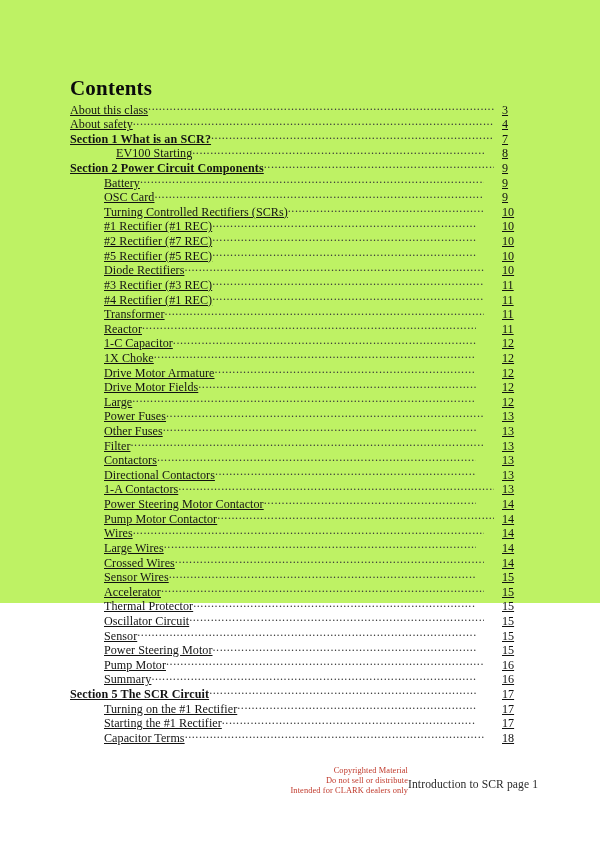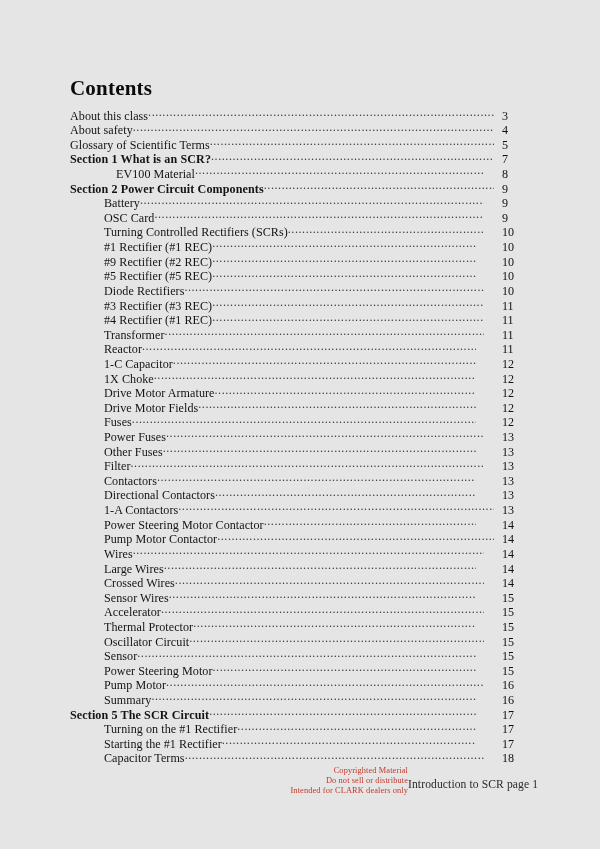--- a/index.html
+++ b/index.html
@@ -15,42 +15,43 @@
     overflow: hidden;
     font-family: "Liberation Serif", "DejaVu Serif", serif;
     color: #111111;
     -webkit-font-smoothing: antialiased;
   }
 
   .page {
     position: absolute;
     left: 0; top: 0;
     width: 600px;
-    height: 849px;
-    background: #e5e5e5;
+    height: 603px;
+    background: #bef264;
   }
 
   
   .page-title {
     position: absolute;
     left: 70px;
     top: 76px;
     font-size: 21px;
     font-weight: bold;
     letter-spacing: 0.2px;
     color: #0b0b0b;
     white-space: nowrap;
   }
 
   
   .toc {
     position: absolute;
     left: 70px;
-    top: 105px;
+    top: 99px;
     width: 468px;
+    text-decoration: underline;
   }
 
   .toc-row {
     display: flex;
     align-items: baseline;
     height: 14.62px;
     font-size: 12.1px;
     line-height: 14.62px;
     color: #141414;
     white-space: nowrap;
@@ -141,32 +142,27 @@
       <div class="toc-row lvl0">
         <span class="toc-label">About this class</span>
         <span class="toc-leader"></span>
         <span class="toc-page">3</span>
       </div>
       <div class="toc-row lvl0">
         <span class="toc-label">About safety</span>
         <span class="toc-leader"></span>
         <span class="toc-page">4</span>
       </div>
-      <div class="toc-row lvl0">
-        <span class="toc-label">Glossary of Scientific Terms</span>
-        <span class="toc-leader"></span>
-        <span class="toc-page">5</span>
-      </div>
       <div class="toc-row lvl0 section">
         <span class="toc-label">Section 1  What is an SCR?</span>
         <span class="toc-leader"></span>
         <span class="toc-page">7</span>
       </div>
       <div class="toc-row lvl2 trim-sm">
-        <span class="toc-label">EV100 Material</span>
+        <span class="toc-label">EV100 Starting</span>
         <span class="toc-leader"></span>
         <span class="toc-page">8</span>
       </div>
       <div class="toc-row lvl0 section">
         <span class="toc-label">Section 2  Power Circuit Components</span>
         <span class="toc-leader"></span>
         <span class="toc-page">9</span>
       </div>
       <div class="toc-row lvl1 trim-sm">
         <span class="toc-label">Battery</span>
@@ -182,21 +178,21 @@
         <span class="toc-label">Turning Controlled Rectifiers (SCRs)</span>
         <span class="toc-leader"></span>
         <span class="toc-page">10</span>
       </div>
       <div class="toc-row lvl1 trim-md">
         <span class="toc-label">#1 Rectifier (#1 REC) </span>
         <span class="toc-leader"></span>
         <span class="toc-page">10</span>
       </div>
       <div class="toc-row lvl1 trim-md">
-        <span class="toc-label">#9 Rectifier (#2 REC) </span>
+        <span class="toc-label">#2 Rectifier (#7 REC) </span>
         <span class="toc-leader"></span>
         <span class="toc-page">10</span>
       </div>
       <div class="toc-row lvl1 trim-md">
         <span class="toc-label">#5 Rectifier (#5 REC) </span>
         <span class="toc-leader"></span>
         <span class="toc-page">10</span>
       </div>
       <div class="toc-row lvl1 trim-sm">
         <span class="toc-label">Diode Rectifiers</span>
@@ -237,21 +233,21 @@
         <span class="toc-label">Drive Motor Armature</span>
         <span class="toc-leader"></span>
         <span class="toc-page">12</span>
       </div>
       <div class="toc-row lvl1 trim-md">
         <span class="toc-label">Drive Motor Fields</span>
         <span class="toc-leader"></span>
         <span class="toc-page">12</span>
       </div>
       <div class="toc-row lvl1 trim-md">
-        <span class="toc-label">Fuses</span>
+        <span class="toc-label">Large</span>
         <span class="toc-leader"></span>
         <span class="toc-page">12</span>
       </div>
       <div class="toc-row lvl1 trim-sm">
         <span class="toc-label">Power Fuses</span>
         <span class="toc-leader"></span>
         <span class="toc-page">13</span>
       </div>
       <div class="toc-row lvl1 trim-md">
         <span class="toc-label">Other Fuses</span>

